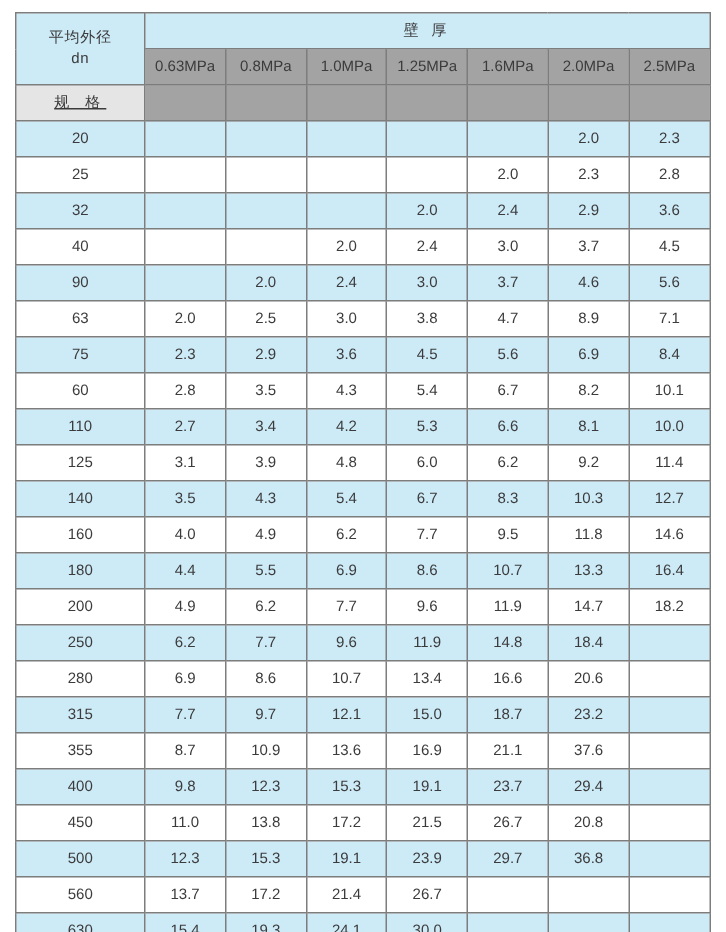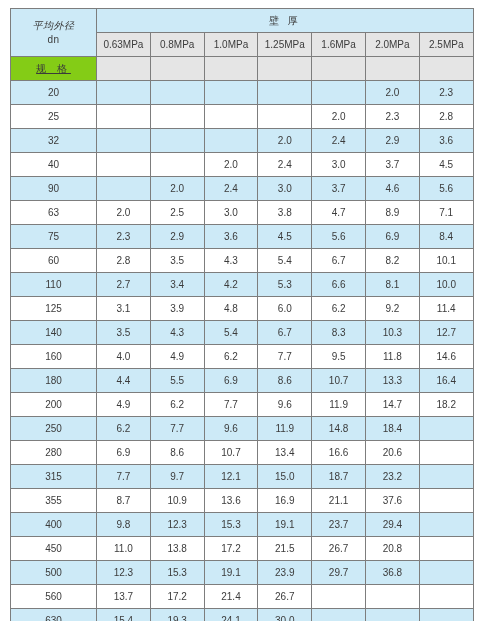--- a/index.html
+++ b/index.html
@@ -40,35 +40,35 @@
   col.c-dn { width: 86px; }
   col.c-p  { width: 53.8px; }
 
   .hdr-blue {
     background: #cdeaf7;
   }
   .hdr-dn {
     height: 52px;
     font-size: 10.5px;
   }
-  .hdr-dn .l1 { display: block; letter-spacing: 0.5px; font-style: italic; }
+  .hdr-dn .l1 { display: block; letter-spacing: 0.5px; }
   .hdr-dn .l2 { display: block; margin-top: 2px; letter-spacing: 0.5px; }
   .hdr-wall {
     height: 52px;
     font-size: 10.5px;
     letter-spacing: 3px;
   }
   .hdr-spec {
-    background: #84cc16;
+    background: #e5e5e5;
     letter-spacing: 4px;
     font-size: 10.5px;
     text-decoration: underline;
   }
   .hdr-unit {
-    background: #e5e5e5;
+    background: #a3a3a3;
     font-size: 9.5px;
   }
   tr.row-blue td { background: #cdeaf7; }
   tr.row-white td { background: #ffffff; }
   td.dn-cell { font-size: 10px; }
   td.val-cell { font-size: 10px; }
 </style>
 </head>
 <body>
 

